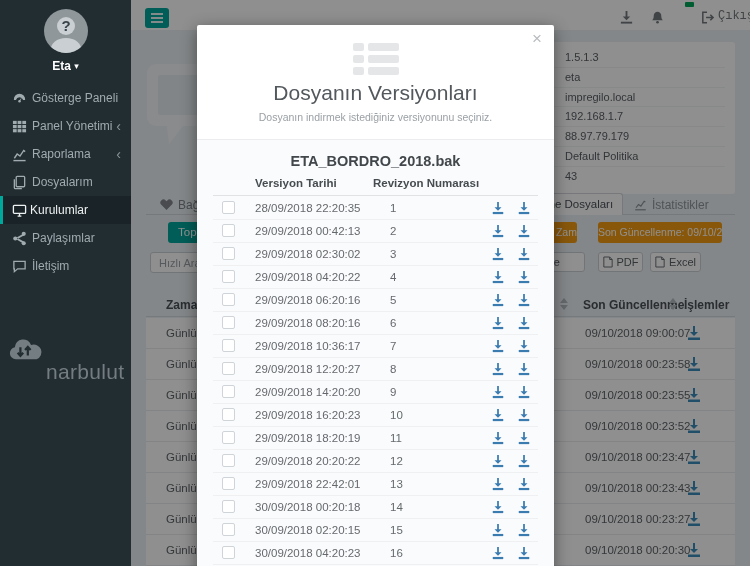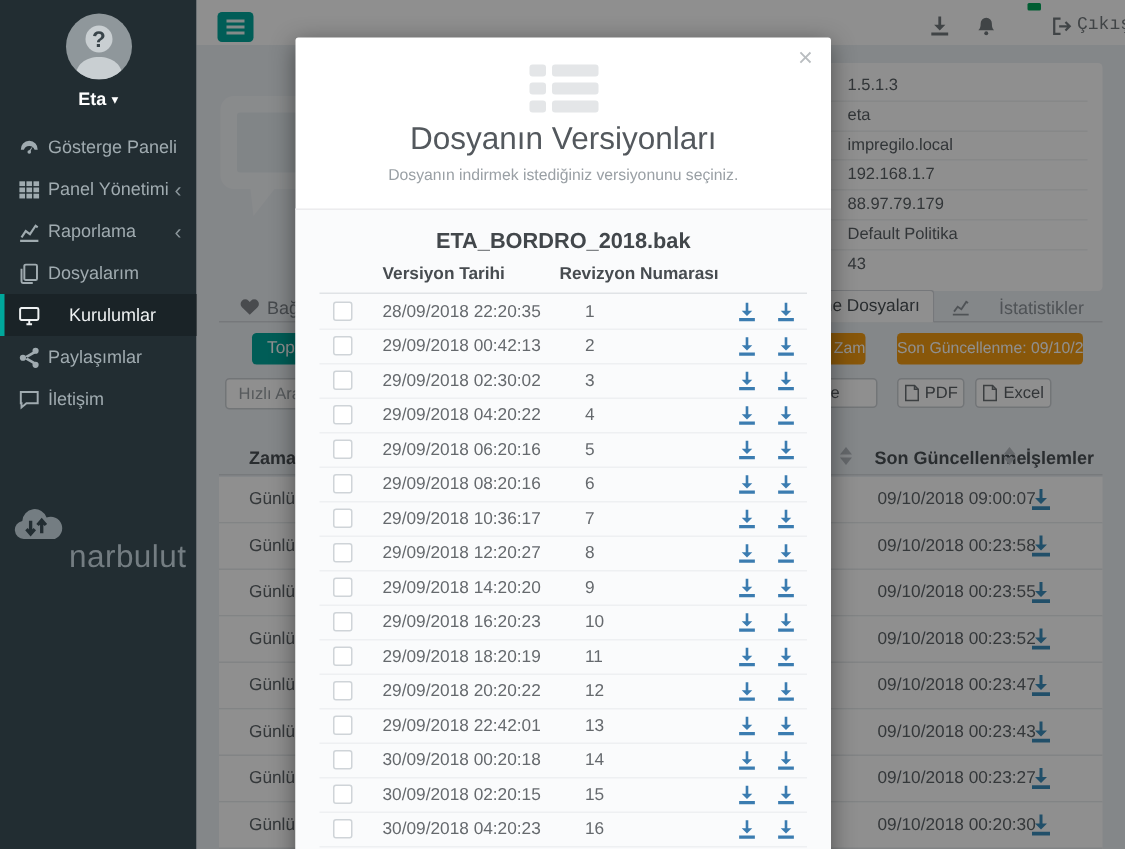--- a/index.html
+++ b/index.html
@@ -11,21 +11,21 @@
   
   #sidebar { position:absolute; left:0; top:0; width:131px; height:566px; background:#222d32; z-index:5; }
   #avatar { position:absolute; left:44px; top:9px; width:44px; height:44px; border-radius:50%;
             background:#8f979b; overflow:hidden; }
   #user-name { position:absolute; top:59px; width:100%; text-align:center; color:#ffffff; font-size:12px;font-weight:bold; }
   #user-name .caret { font-size:9px; position:relative; top:-1px; }
   #menu { position:absolute; top:84px; left:0; right:0; }
   .mitem { position:relative; height:28px; line-height:28px; color:#a0abb0; font-size:12px;
            padding-left:32px; cursor:pointer; white-space:nowrap; }
   .mitem .micon { position:absolute; left:12px; top:7px; width:15px; height:15px; }
-  .mitem.active { background:#1a2327; color:#eef1f2; border-left:3px solid #00a79b; padding-left:43px; }
+  .mitem.active { background:#1a2327; color:#eef1f2; border-left:3px solid #00a79b; padding-left:27px; }
   .mitem.active .micon { left:9px; }
   .mitem .chev { position:absolute; right:10px; top:0; font-size:14px; color:#8b969b; }
   #logo { position:absolute; top:316px; left:7px; display:flex; align-items:center; color:#747d82; }
   #logo .ltext { font-size:21px; margin-left:2px; letter-spacing:.3px;margin-top:44px; }
 
   
   #content { position:absolute; left:131px; top:0; right:0; bottom:0; background:#ecf0f5; }
   #topbar { position:absolute; top:0; left:0; right:0; height:30px; background:#ffffff;font-family:Liberation Mono, monospace; }
   #hamburger { position:absolute; left:14px; top:8px; width:24px; height:20px; background:#00a79b;
                border-radius:3px; display:flex; flex-direction:column; justify-content:center;
@@ -46,21 +46,21 @@
           padding-left:145px; font-size:11px; color:#5a6065; }
   .irow:last-child { border-bottom:none; }
 
   #tabline { position:absolute; left:15px; top:214px; width:589px; height:1px; background:#d2d7db; }
   #tab-frag { position:absolute; left:29px; top:198px; display:flex; align-items:center; gap:5px;
               font-size:12px; color:#7d848a; cursor:pointer; }
   #tab-files { position:absolute; left:364px; top:193px; width:128px; height:22px; background:#fff;
                border:1px solid #d2d7db; border-bottom:none; border-radius:3px 3px 0 0;
                text-align:center; line-height:21px; font-size:11.5px; color:#4a5055;
                white-space:nowrap; overflow:hidden; cursor:pointer; }
-  #tab-stats { position:absolute; left:503px; top:198px; display:flex; gap:19px;
+  #tab-stats { position:absolute; left:503px; top:198px; display:flex; gap:5px;
                font-size:12px; color:#8d949a; cursor:pointer; }
 
   #btn-bulk { position:absolute; left:37px; top:222px; width:122px; height:21px; background:#00a79b;
               color:#fff; border-radius:3px; font-size:11.5px; line-height:21px; padding-left:10px;
               white-space:nowrap; overflow:hidden; cursor:pointer; }
   .obadge { position:absolute; top:222px; height:21px; background:#f39c12; color:#fff; border-radius:3px;
             font-size:10.5px; line-height:21px; white-space:nowrap; overflow:hidden; }
   #badge-backup { left:349px; width:97px; text-align:right; padding-right:7px; }
   #badge-updated { left:467px; width:124px; text-align:center; }
 

